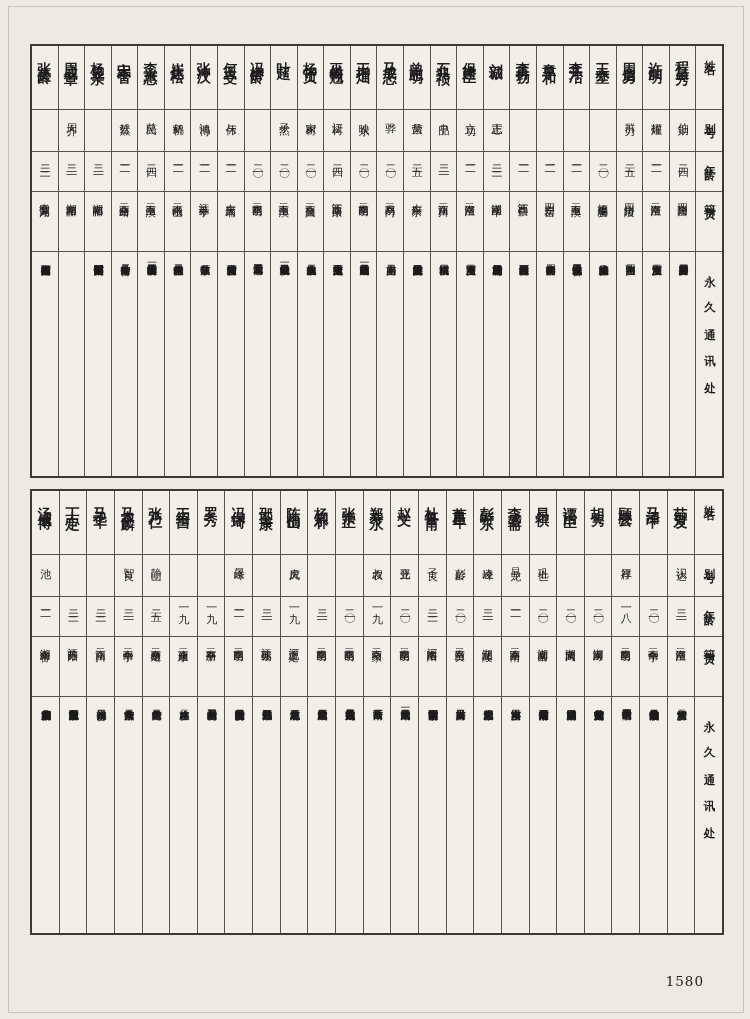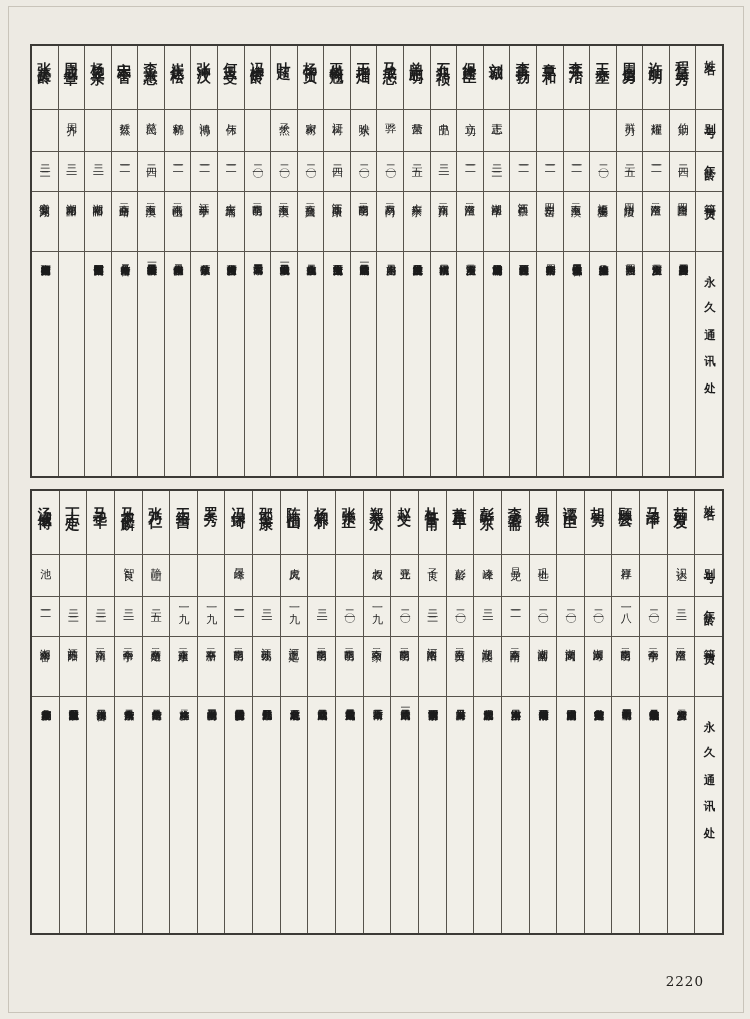--- a/index.html
+++ b/index.html
@@ -944,13 +944,13 @@
           <span class="vtxt t-native">湖南华容</span>
         </div>
         <div class="cell c-addr">
           <span class="vtxt t-addr">湖南华容县北景乡刘福庆</span>
         </div>
       </div>
     </section>
 
 </div>
 
-<div class="page-number">2220</div>
+<div class="page-number">1580</div>
 
 </body></html>

